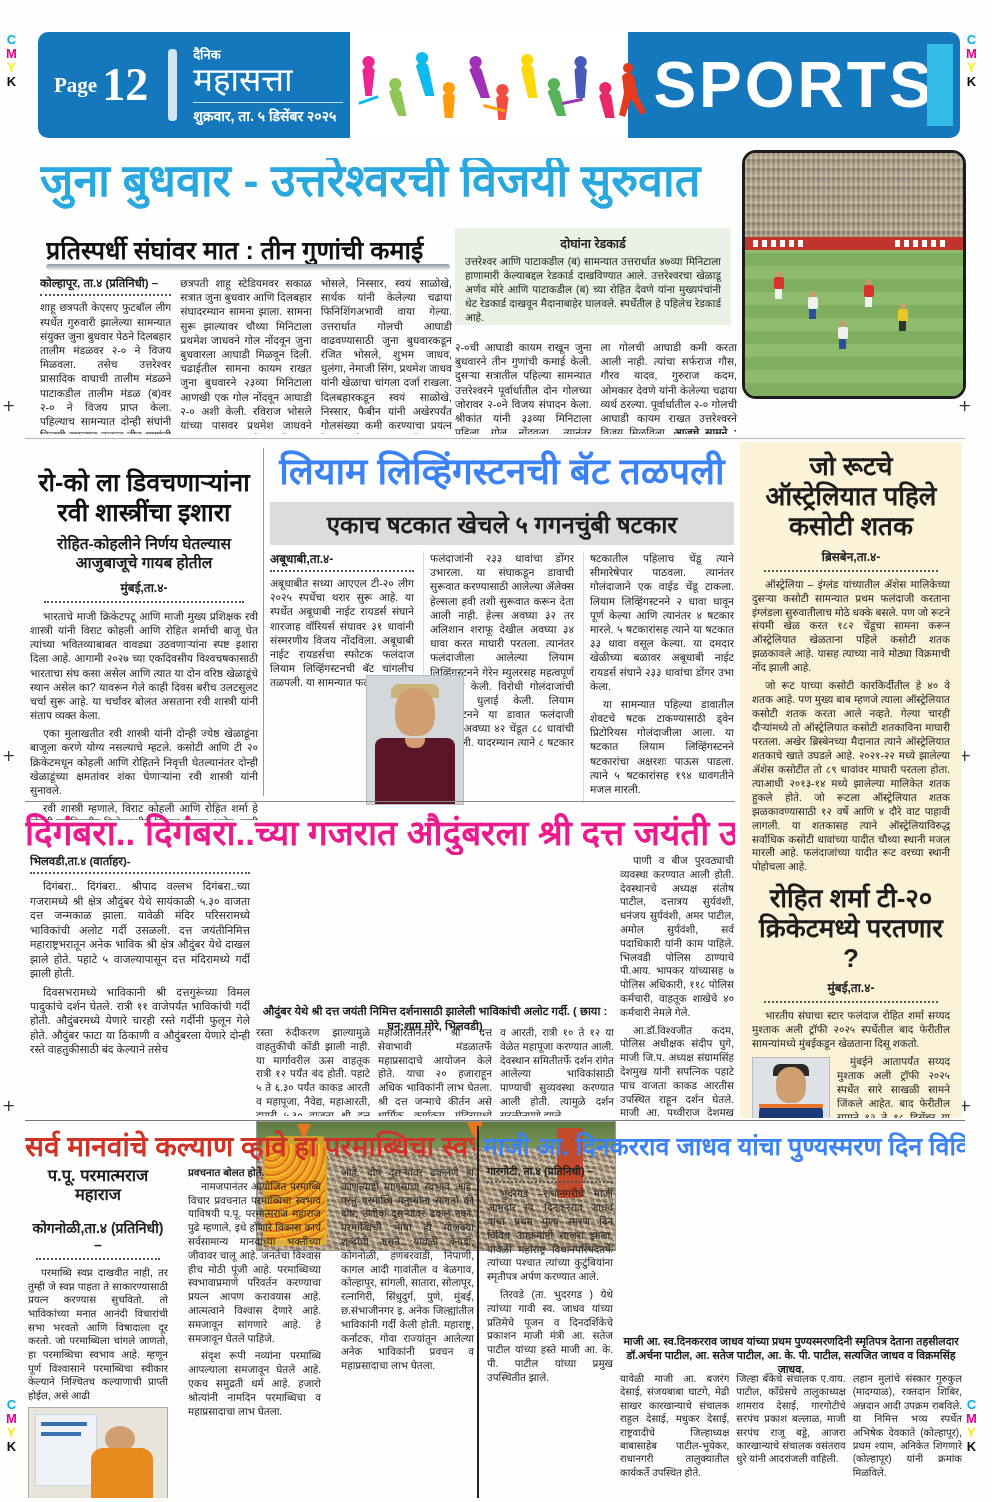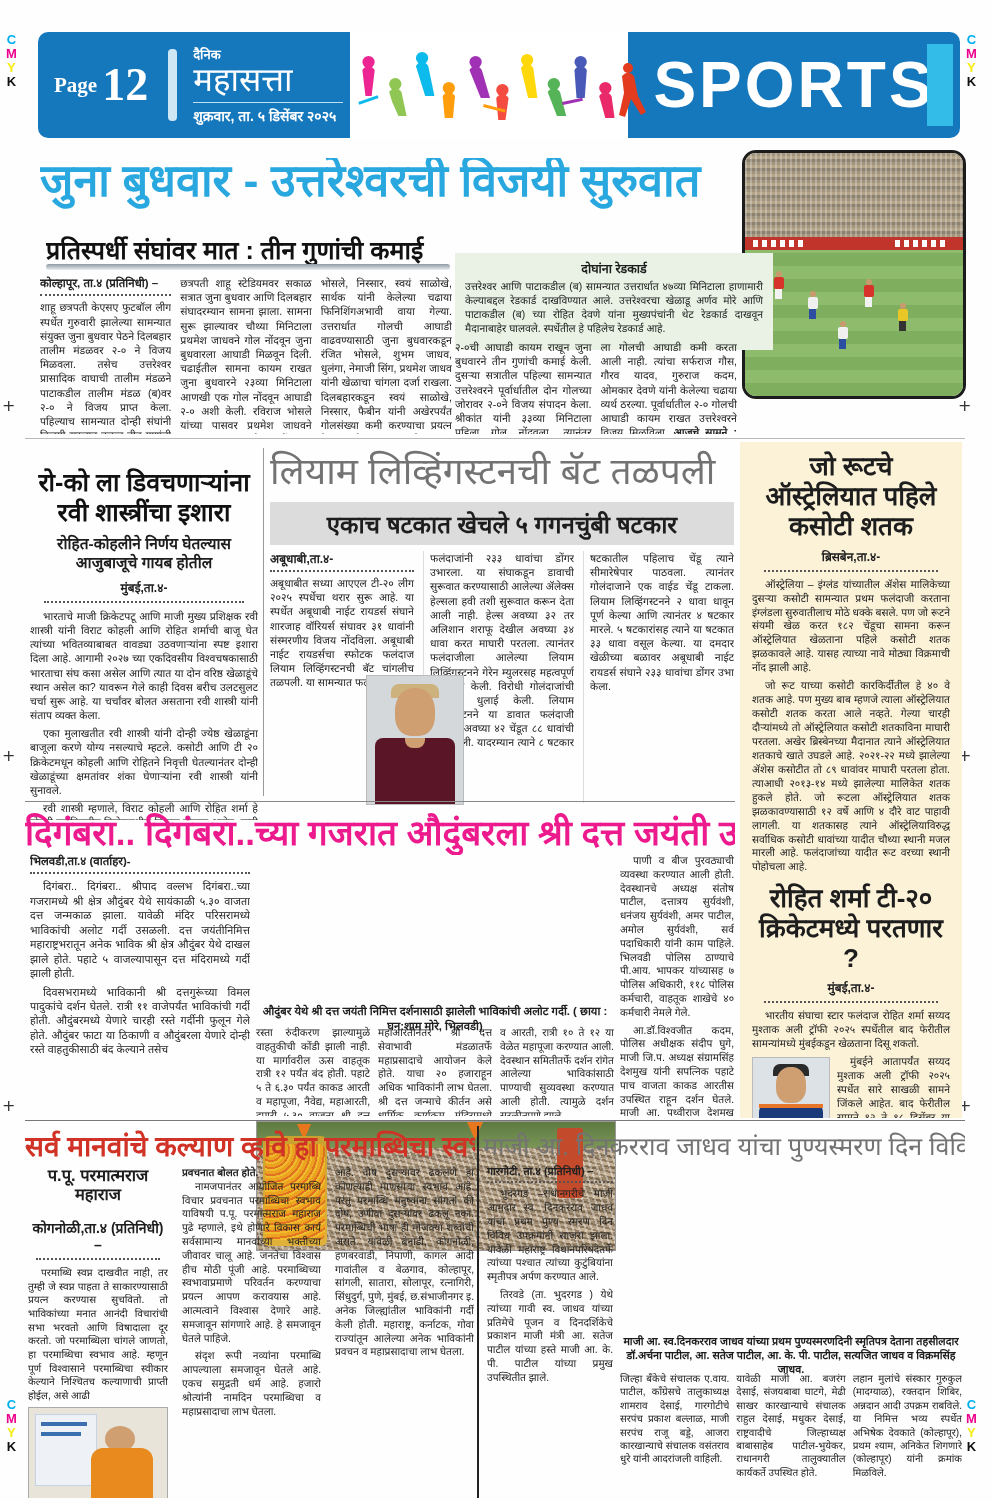--- a/index.html
+++ b/index.html
@@ -24,21 +24,21 @@
   .mast-date{font-size:14px;font-weight:bold;}
   .hdr-mid{flex:1;background:#fff;position:relative;overflow:hidden;}
   .hdr-right{width:332px;border-radius:0 10px 10px 0;display:flex;align-items:center;justify-content:center;position:relative;}
   .sports{font-size:64px;font-weight:900;letter-spacing:3px;color:#fff;line-height:1;}
   .cyantab{position:absolute;right:7px;top:12px;bottom:12px;width:26px;background:#33bce8;}
   .hky{position:absolute;left:-14px;top:28px;width:34px;height:60px;}
   
   .hl-cyan{color:#29a8e0;font-weight:900;font-size:45px;line-height:1;text-align:left;white-space:nowrap;overflow:hidden;}
   .hl-mag{color:#ec1a8d;font-weight:900;font-size:35px;text-align:center;white-space:nowrap;overflow:hidden;}
   .hl-red{color:#d03226;font-weight:900;font-size:28px;text-align:center;white-space:nowrap;overflow:hidden;}
-  .hl-blk-lg{color:#737373;font-weight:400;font-size:37px;text-align:left;white-space:nowrap;overflow:hidden;}
+  .hl-blk-lg{color:#3b82f6;font-weight:700;font-size:37px;text-align:center;white-space:nowrap;overflow:hidden;}
   .hl-blk{color:#111;font-weight:800;font-size:25px;text-align:center;line-height:1.18;}
   .subhead{font-weight:600;font-size:25px;color:#111;}
   .graysub{background:#dcdcdc;font-size:24px;font-weight:700;text-align:center;padding:5px 0;margin:7px 0 6px 0;}
   .dl{font-weight:bold;font-size:11.5px;}
   .dl-c{font-weight:bold;font-size:12px;text-align:center;}
   .dots{border-top:2px dotted #555;width:88%;margin:5px auto 6px auto;height:0;}
   .body-t{font-size:10.6px;line-height:1.34;text-align:justify;color:#222;}
   .body-t p{margin:0 0 4px 0;text-indent:13px;}
   .colbox{overflow:hidden;}
   .vr{background:#9a9a9a;width:1px;}
@@ -184,21 +184,21 @@
   <div class="fig" style="left:92px;top:168px">
       <div class="h"></div>
       <div class="b" style="background:#f0f0f0"></div>
       <div class="l" style="background:#2b4ea0"></div>
     </div>
 </div>
 
 <div class="abs subhead" style="left:46px;top:232px;width:406px;white-space:nowrap;overflow:hidden">प्रतिस्पर्धी संघांवर मात :  तीन गुणांची कमाई</div>
 <div class="abs gradbar" style="left:46px;top:264px;width:404px"></div>
 
-<div class="abs greenbox" style="left:455px;top:253px;width:318px;height:97px;overflow:hidden">
+<div class="abs greenbox" style="left:455px;top:228px;width:276px;height:97px;overflow:hidden">
   <div class="t">दोघांना रेडकार्ड</div>
   <div class="body-t" style="font-size:10.4px">उत्तरेश्वर आणि पाटाकडील (ब) सामन्यात उत्तरार्धात ४७व्या मिनिटाला हाणामारी केल्याबद्दल रेडकार्ड दाखविण्यात आले. उत्तरेश्वरचा खेळाडू अर्णव मोरे आणि पाटाकडील (ब) च्या रोहित देवणे यांना मुख्यपंचांनी थेट रेडकार्ड दाखवून मैदानाबाहेर घालवले. स्पर्धेतील हे पहिलेच रेडकार्ड आहे.</div>
 </div>
 
 <div class="abs" style="left:40px;top:276px;width:412px;height:158px;display:flex;gap:9px">
   <div class="colbox body-t" style="flex:1">
     <div class="dl">कोल्हापूर, ता.४ (प्रतिनिधी) –</div>
     <div class="dots" style="margin:3px 0 4px 0;width:100%"></div>
     <span>शाहू छत्रपती केएसए फुटबॉल लीग स्पर्धेत गुरुवारी झालेल्या सामन्यात संयुक्त जुना बुधवार पेठने दिलबहार तालीम मंडळवर २-० ने विजय मिळवला. तसेच उत्तरेश्वर प्रासादिक वाघाची तालीम मंडळने पाटाकडील तालीम मंडळ (ब)वर २-० ने विजय प्राप्त केला. पहिल्याच सामन्यात दोन्ही संघांनी विजयी सुरुवात करून तीन गुणांची कमाई केली.</span>
   </div>
@@ -236,20 +236,21 @@
   <div class="graysub">एकाच षटकात खेचले ५ गगनचुंबी षटकार</div>
   <div style="display:flex;gap:9px;height:252px;position:relative">
     <div class="colbox body-t" style="flex:1">
       <div class="dl-c" style="text-align:left">अबूधाबी,ता.४-</div>
       <div class="dots" style="margin:3px 0 4px 0;width:100%"></div>
       <span>अबूधाबीत सध्या आएएल टी-२० लीग २०२५ स्पर्धेचा थरार सुरू आहे. या स्पर्धेत अबूधाबी नाईट रायडर्स संघाने शारजाह वॉरियर्स संघावर ३१ धावांनी संस्मरणीय विजय नोंदविला. अबूधाबी नाईट रायडर्सचा स्फोटक फलंदाज लियाम लिव्हिंगस्टनची बॅट चांगलीच तळपली. या सामन्यात फलंदाजी</span>
     </div>
     <div class="colbox body-t" style="flex:1;border-left:1px solid #ddd;padding-left:6px">फलंदाजांनी २३३ धावांचा डोंगर उभारला. या संघाकडून डावाची सुरूवात करण्यासाठी आलेल्या ॲलेक्स हेल्सला हवी तशी सुरूवात करून देता आली नाही. हेल्स अवघ्या ३२ तर अलिशान शराफू देखील अवघ्या ३४ धावा करत माघारी परतला. त्यानंतर फलंदाजीला आलेल्या लियाम लिव्हिंगस्टनने गेरेन म्युलरसह महत्वपूर्ण भागीदारी केली. विरोधी गोलंदाजांची चांगलीच धुलाई केली. लियाम लिव्हिंगस्टनने या डावात फलंदाजी करताना अवघ्या ४२ चेंडूत ८८ धावांची खेळी केली. यादरम्यान त्याने ८ षटकार खेचले.</div>
     <div class="colbox body-t" style="flex:1;border-left:1px solid #ddd;padding-left:6px">
       <p style="text-indent:0;margin:0 0 4px 0">षटकातील पहिलाच चेंडू त्याने सीमारेषेपार पाठवला. त्यानंतर गोलंदाजाने एक वाईड चेंडू टाकला. लियाम लिव्हिंगस्टनने २ धावा धावून पूर्ण केल्या आणि त्यानंतर ४ षटकार मारले. ५ षटकारांसह त्याने या षटकात ३३ धावा वसूल केल्या. या दमदार खेळीच्या बळावर अबूधाबी नाईट रायडर्स संघाने २३३ धावांचा डोंगर उभा केला.</p>
+      <p style="margin:0">या सामन्यात पहिल्या डावातील शेवटचे षटक टाकण्यासाठी ड्वेन प्रिटोरियस गोलंदाजीला आला. या षटकात लियाम लिव्हिंगस्टनने षटकारांचा अक्षरशः पाऊस पाडला. त्याने ५ षटकारांसह १९४ धावगतीने मजल मारली.</p>
     </div>
 
     <div class="photo" style="position:absolute;left:96px;top:124px;width:96px;height:128px;background:#d4d8da;border:1px solid #bbb">
       <div class="abs" style="left:24px;top:8px;width:48px;height:14px;border-radius:8px 8px 0 0;background:#cdb27e"></div>
       <div class="headshot-h" style="left:28px;top:12px;width:40px;height:48px"></div>
       <div class="jersey" style="left:8px;top:62px;width:80px;height:66px;background:#5a1626"></div>
       <div class="abs" style="left:38px;top:62px;width:20px;height:10px;background:#cf9f72;border-radius:0 0 8px 8px"></div>
     </div>
   </div>
 </div>
@@ -308,21 +309,21 @@
   <div class="colbox body-t" style="flex:1;font-size:10.3px">व आरती, रात्री १० ते १२ या वेळेत महापूजा करण्यात आली. देवस्थान समितीतर्फे दर्शन रांगेत आलेल्या भाविकांसाठी पाण्याची सुव्यवस्था करण्यात आली होती. त्यामुळे दर्शन सुरळीतपणे झाले.</div>
 </div>
 <div class="abs colbox body-t" style="left:620px;top:854px;width:114px;height:262px;font-size:10.3px">
   <p>पाणी व बीज पुरवठ्याची व्यवस्था करण्यात आली होती. देवस्थानचे अध्यक्ष संतोष पाटील, दत्तात्रय सुर्यवंशी, धनंजय सुर्यवंशी, अमर पाटील, अमोल सुर्यवंशी, सर्व पदाधिकारी यांनी काम पाहिले. भिलवडी पोलिस ठाण्याचे पी.आय. भापकर यांच्यासह ७ पोलिस अधिकारी, ११८ पोलिस कर्मचारी, वाहतूक शाखेचे ४० कर्मचारी नेमले गेले.</p>
   <p>आ.डॉ.विश्वजीत कदम, पोलिस अधीक्षक संदीप घुगे, माजी जि.प. अध्यक्ष संग्रामसिंह देशमुख यांनी सपत्निक पहाटे पाच वाजता काकड आरतीस उपस्थित राहून दर्शन घेतले. माजी आ. पृथ्वीराज देशमुख यांनीही दर्शन घेतले. अंकलखोप ग्रामपंचायतीमार्फत पिण्याचे पाणी पुरविण्यात आले.</p>
 </div>
 
 <div class="abs hr" style="left:25px;top:1120px;width:940px;background:#777"></div>
 
 <div class="abs hl-red" style="left:25px;top:1126px;width:450px">सर्व मानवांचे कल्याण व्हावे हा परमाब्धिचा स्वभाव</div>
-<div class="abs" style="left:28px;top:1166px;width:446px;height:332px;display:flex;gap:14px">
+<div class="abs" style="left:28px;top:1166px;width:446px;height:332px;display:flex;gap:20px">
   <div class="colbox" style="width:140px">
     <div style="font-size:16.5px;font-weight:800;text-align:center;line-height:1.15">प.पू. परमात्मराज महाराज</div>
     <div class="dl-c" style="margin-top:14px;font-size:14px">कोगनोळी,ता.४ (प्रतिनिधी) –</div>
     <div class="dots"></div>
     <div class="body-t" style="font-size:10.2px">
       <p>परमाब्धि स्वप्न दाखवीत नाही, तर तुम्ही जे स्वप्न पाहता ते साकारण्यासाठी प्रयत्न करण्यास सुचवितो. तो भाविकांच्या मनात आनंदी विचारांची सभा भरवतो आणि विषादाला दूर करतो. जो परमाब्धिला चांगले जाणतो, हा परमाब्धिचा स्वभाव आहे. म्हणून पूर्ण विश्वासाने परमाब्धिचा स्वीकार केल्याने निश्चितच कल्याणाची प्राप्ती होईल, असे आढी</p>
     </div>
     <div class="photo" style="width:138px;height:118px;background:#e8e4da;border:1px solid #aaa;margin:3px 0">
       <div class="abs" style="left:6px;top:6px;width:60px;height:70px;background:#eef2f6;border:1px solid #c5d4e4"></div>
       <div class="abs" style="left:12px;top:14px;width:46px;height:4px;background:#3a6fb0"></div>
@@ -346,16 +347,16 @@
 <div class="abs hl-blk-lg" style="left:483px;top:1128px;width:482px;font-size:25px">माजी आ. दिनकरराव जाधव यांचा पुण्यस्मरण दिन विविध उपक्रमांनी साजरा</div>
 <div class="abs colbox body-t" style="left:487px;top:1164px;width:126px;height:334px;font-size:10.3px">
   <div class="dl" style="font-size:10.8px">गारगोटी, ता.४ (प्रतिनिधी) –</div>
   <div class="dots" style="margin:3px 0 4px 0;width:100%"></div>
   <p>भुदरगड –राधानगरीचे माजी आमदार स्व. दिनकरराव जाधव यांचा प्रथम पुण्य स्मरण दिन विविध उपक्रमांनी साजरा झाला. यावेळी महाराष्ट्र विधानपरिषदेतर्फे त्यांच्या पश्चात त्यांच्या कुटुंबियांना स्मृतीपत्र अर्पण करण्यात आले.</p>
   <p>तिरवडे (ता. भुदरगड ) येथे त्यांच्या गावी स्व. जाधव यांच्या प्रतिमेचे पूजन व दिनदर्शिकेचे प्रकाशन माजी मंत्री आ. सतेज पाटील यांच्या हस्ते माजी आ. के. पी. पाटील यांच्या प्रमुख उपस्थितीत झाले.</p>
 </div>
 
 <div class="abs cap" style="left:620px;top:1334px;width:342px;font-size:10.8px">माजी आ. स्व.दिनकरराव जाधव यांच्या प्रथम पुण्यस्मरणदिनी स्मृतिपत्र देताना तहसीलदार डॉ.अर्चना पाटील, आ. सतेज पाटील, आ. के. पी. पाटील, सत्यजित जाधव व विक्रमसिंह जाधव.</div>
 <div class="abs" style="left:620px;top:1372px;width:342px;height:126px;display:flex;gap:7px">
+  <div class="colbox body-t" style="flex:1;font-size:10px">यावेळी माजी आ. बजरंग देसाई, संजयबाबा घाटगे, मेढी साखर कारखान्याचे संचालक राहुल देसाई, मधुकर देसाई, राष्ट्रवादीचे जिल्हाध्यक्ष बाबासाहेब पाटील-भुयेकर, राधानगरी तालुक्यातील कार्यकर्ते उपस्थित होते.</div>
   <div class="colbox body-t" style="flex:1;font-size:10px">जिल्हा बँकेचे संचालक ए.वाय. पाटील, काँग्रेसचे तालुकाध्यक्ष शामराव देसाई, गारगोटीचे सरपंच प्रकाश बल्लाळ, माजी सरपंच राजू बड्डे, आजरा कारखान्याचे संचालक वसंतराव धुरे यांनी आदरांजली वाहिली.</div>
-  <div class="colbox body-t" style="flex:1;font-size:10px">यावेळी माजी आ. बजरंग देसाई, संजयबाबा घाटगे, मेढी साखर कारखान्याचे संचालक राहुल देसाई, मधुकर देसाई, राष्ट्रवादीचे जिल्हाध्यक्ष बाबासाहेब पाटील-भुयेकर, राधानगरी तालुक्यातील कार्यकर्ते उपस्थित होते.</div>
   <div class="colbox body-t" style="flex:1;font-size:10px">लहान मुलांचे संस्कार गुरुकुल (मादग्याळ), रक्तदान शिबिर, अन्नदान आदी उपक्रम राबविले. या निमित्त भव्य स्पर्धेत अभिषेक देवकाते (कोल्हापूर), प्रथम श्याम, अनिकेत शिगणारे (कोल्हापूर) यांनी क्रमांक मिळविले.</div>
 </div>
 
 </body></html>

